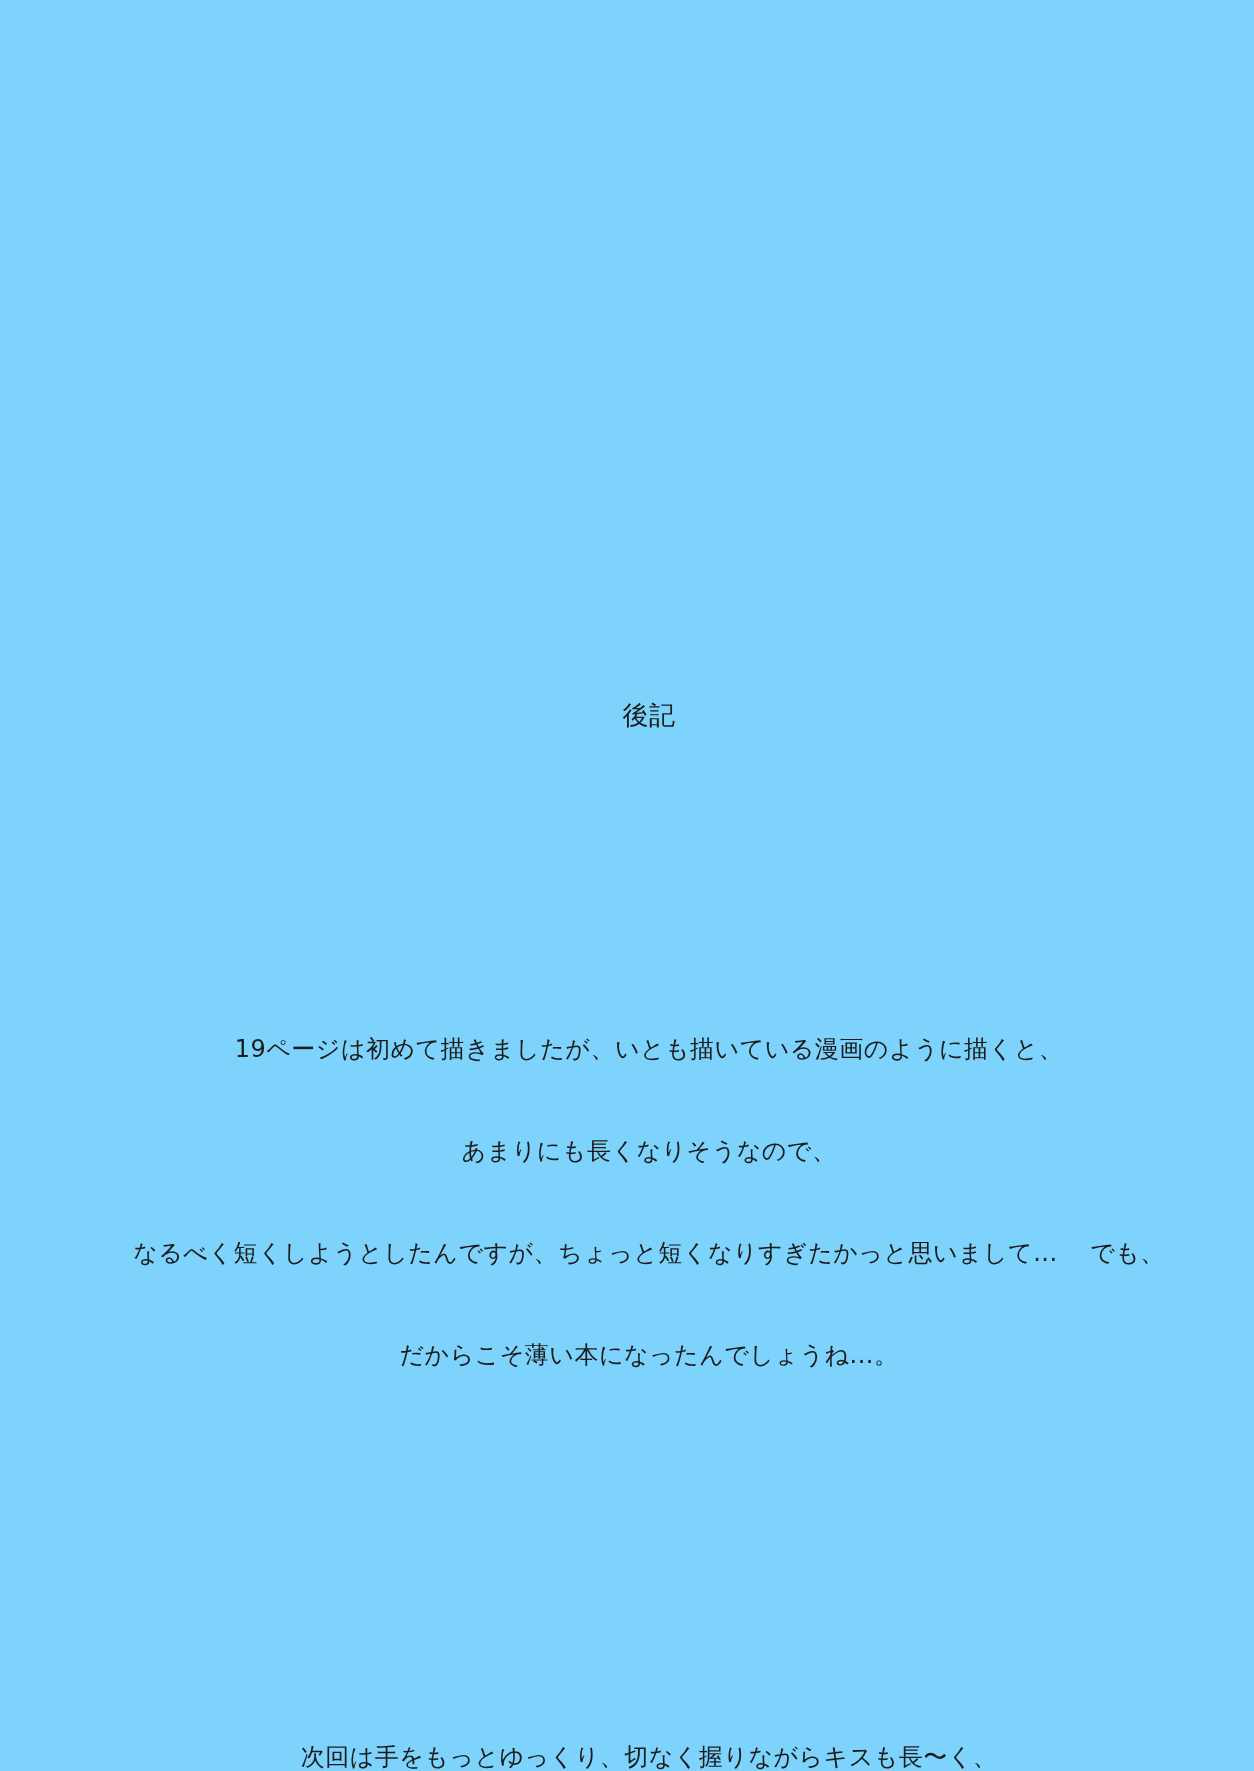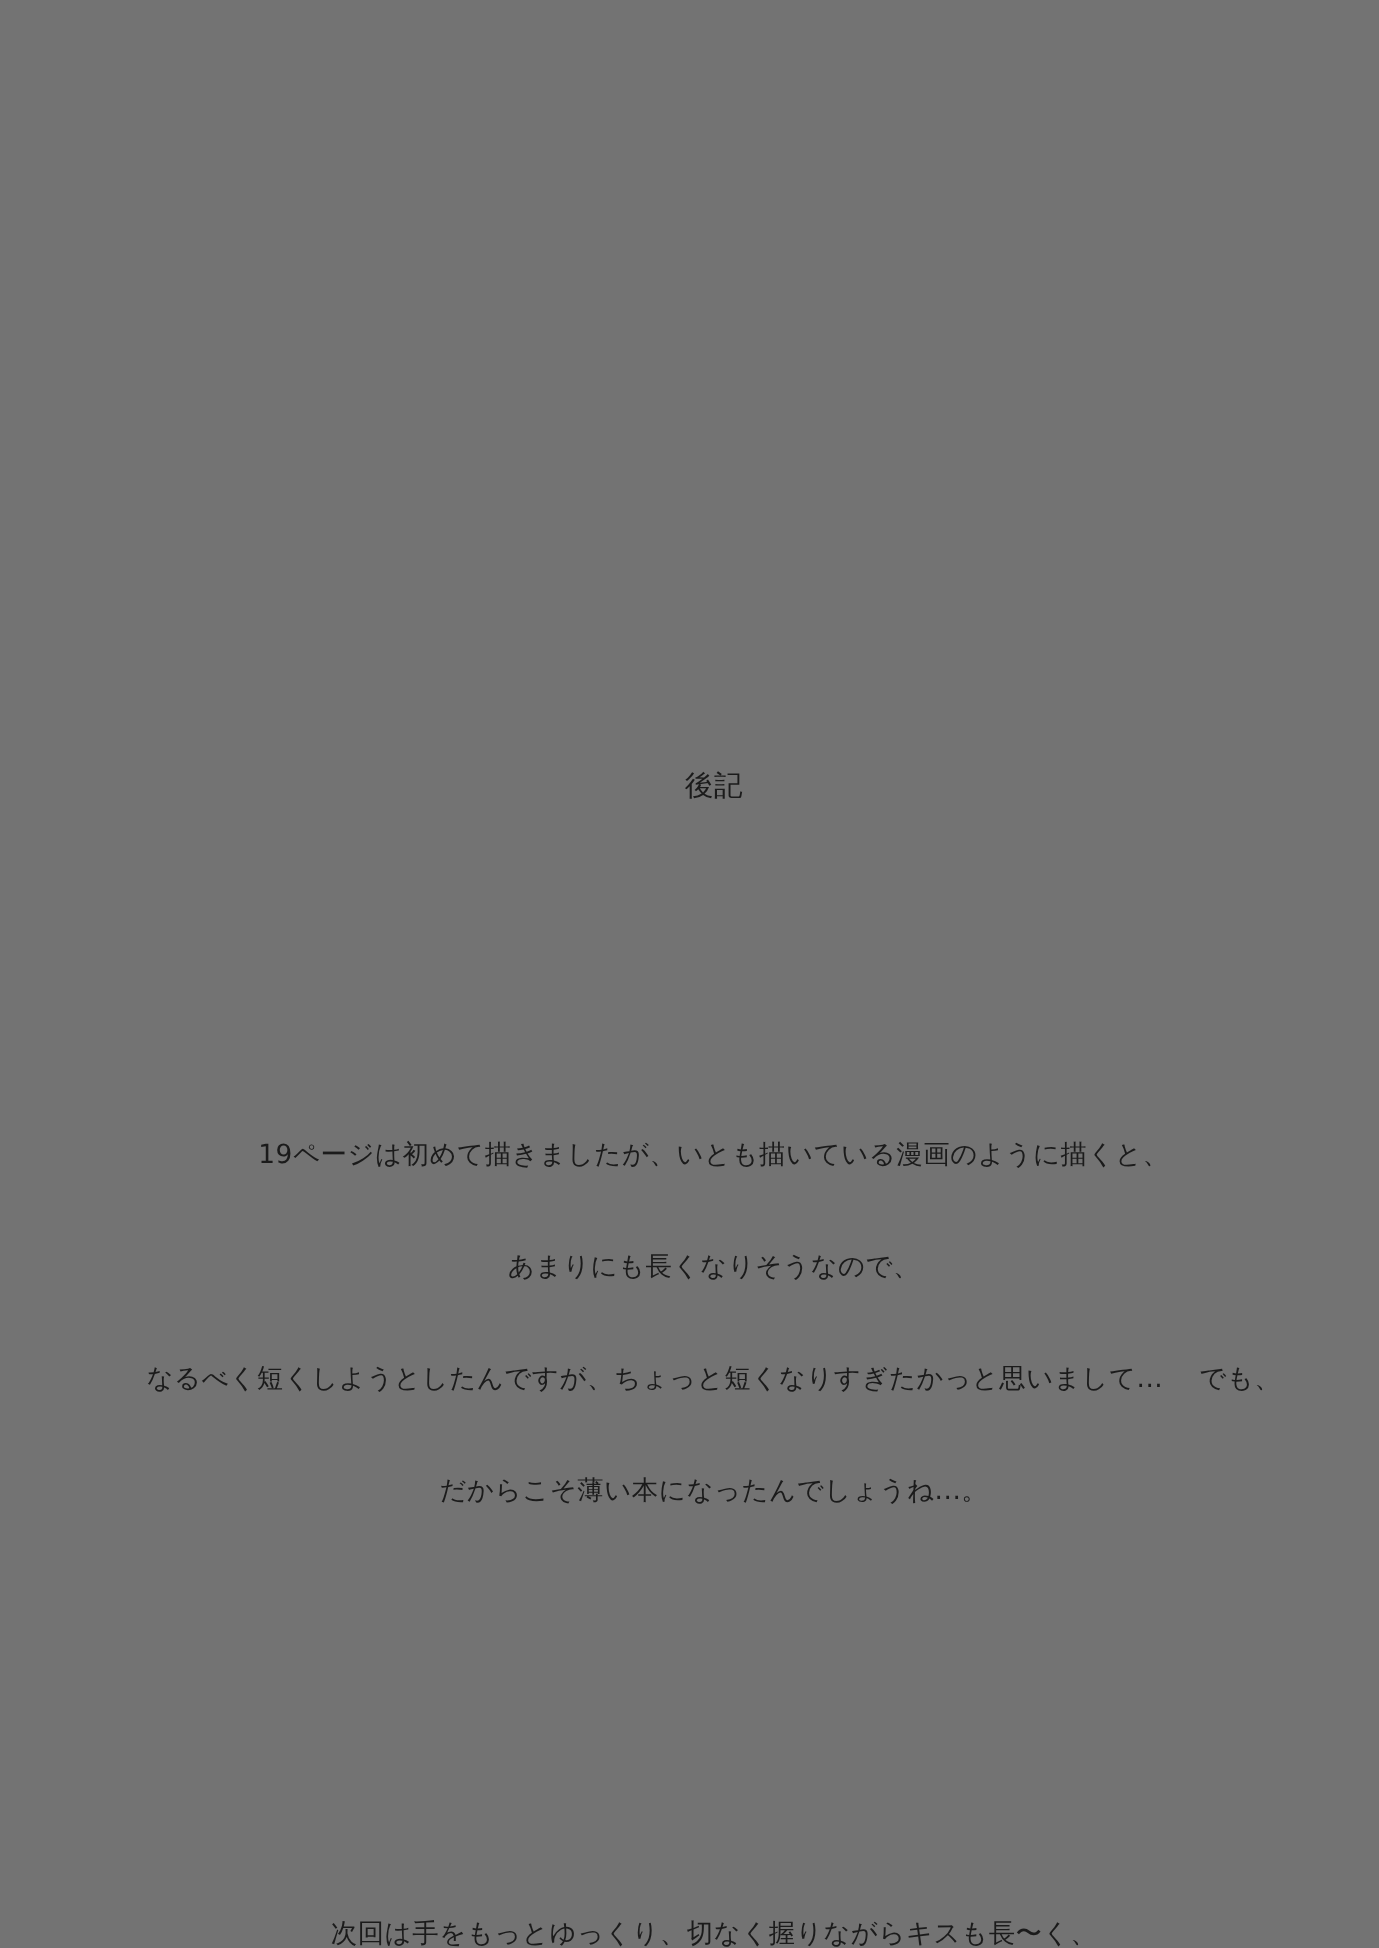--- a/index.html
+++ b/index.html
@@ -9,21 +9,21 @@
   body {
     width: 1254px;
     height: 1771px;
     background: #f4f4f4;
     font-family: "DejaVu Sans", sans-serif;
   }
   .page {
     position: relative;
     width: 1254px;
     height: 1771px;
-    background: #737373;
+    background: #7dd3fc;
     overflow: hidden;
     color: #1b1b1b;
   }
   .content {
     position: absolute;
     top: 596px;
     left: 0;
     width: 100%;
     text-align: center;
     transform: translateX(22px);

